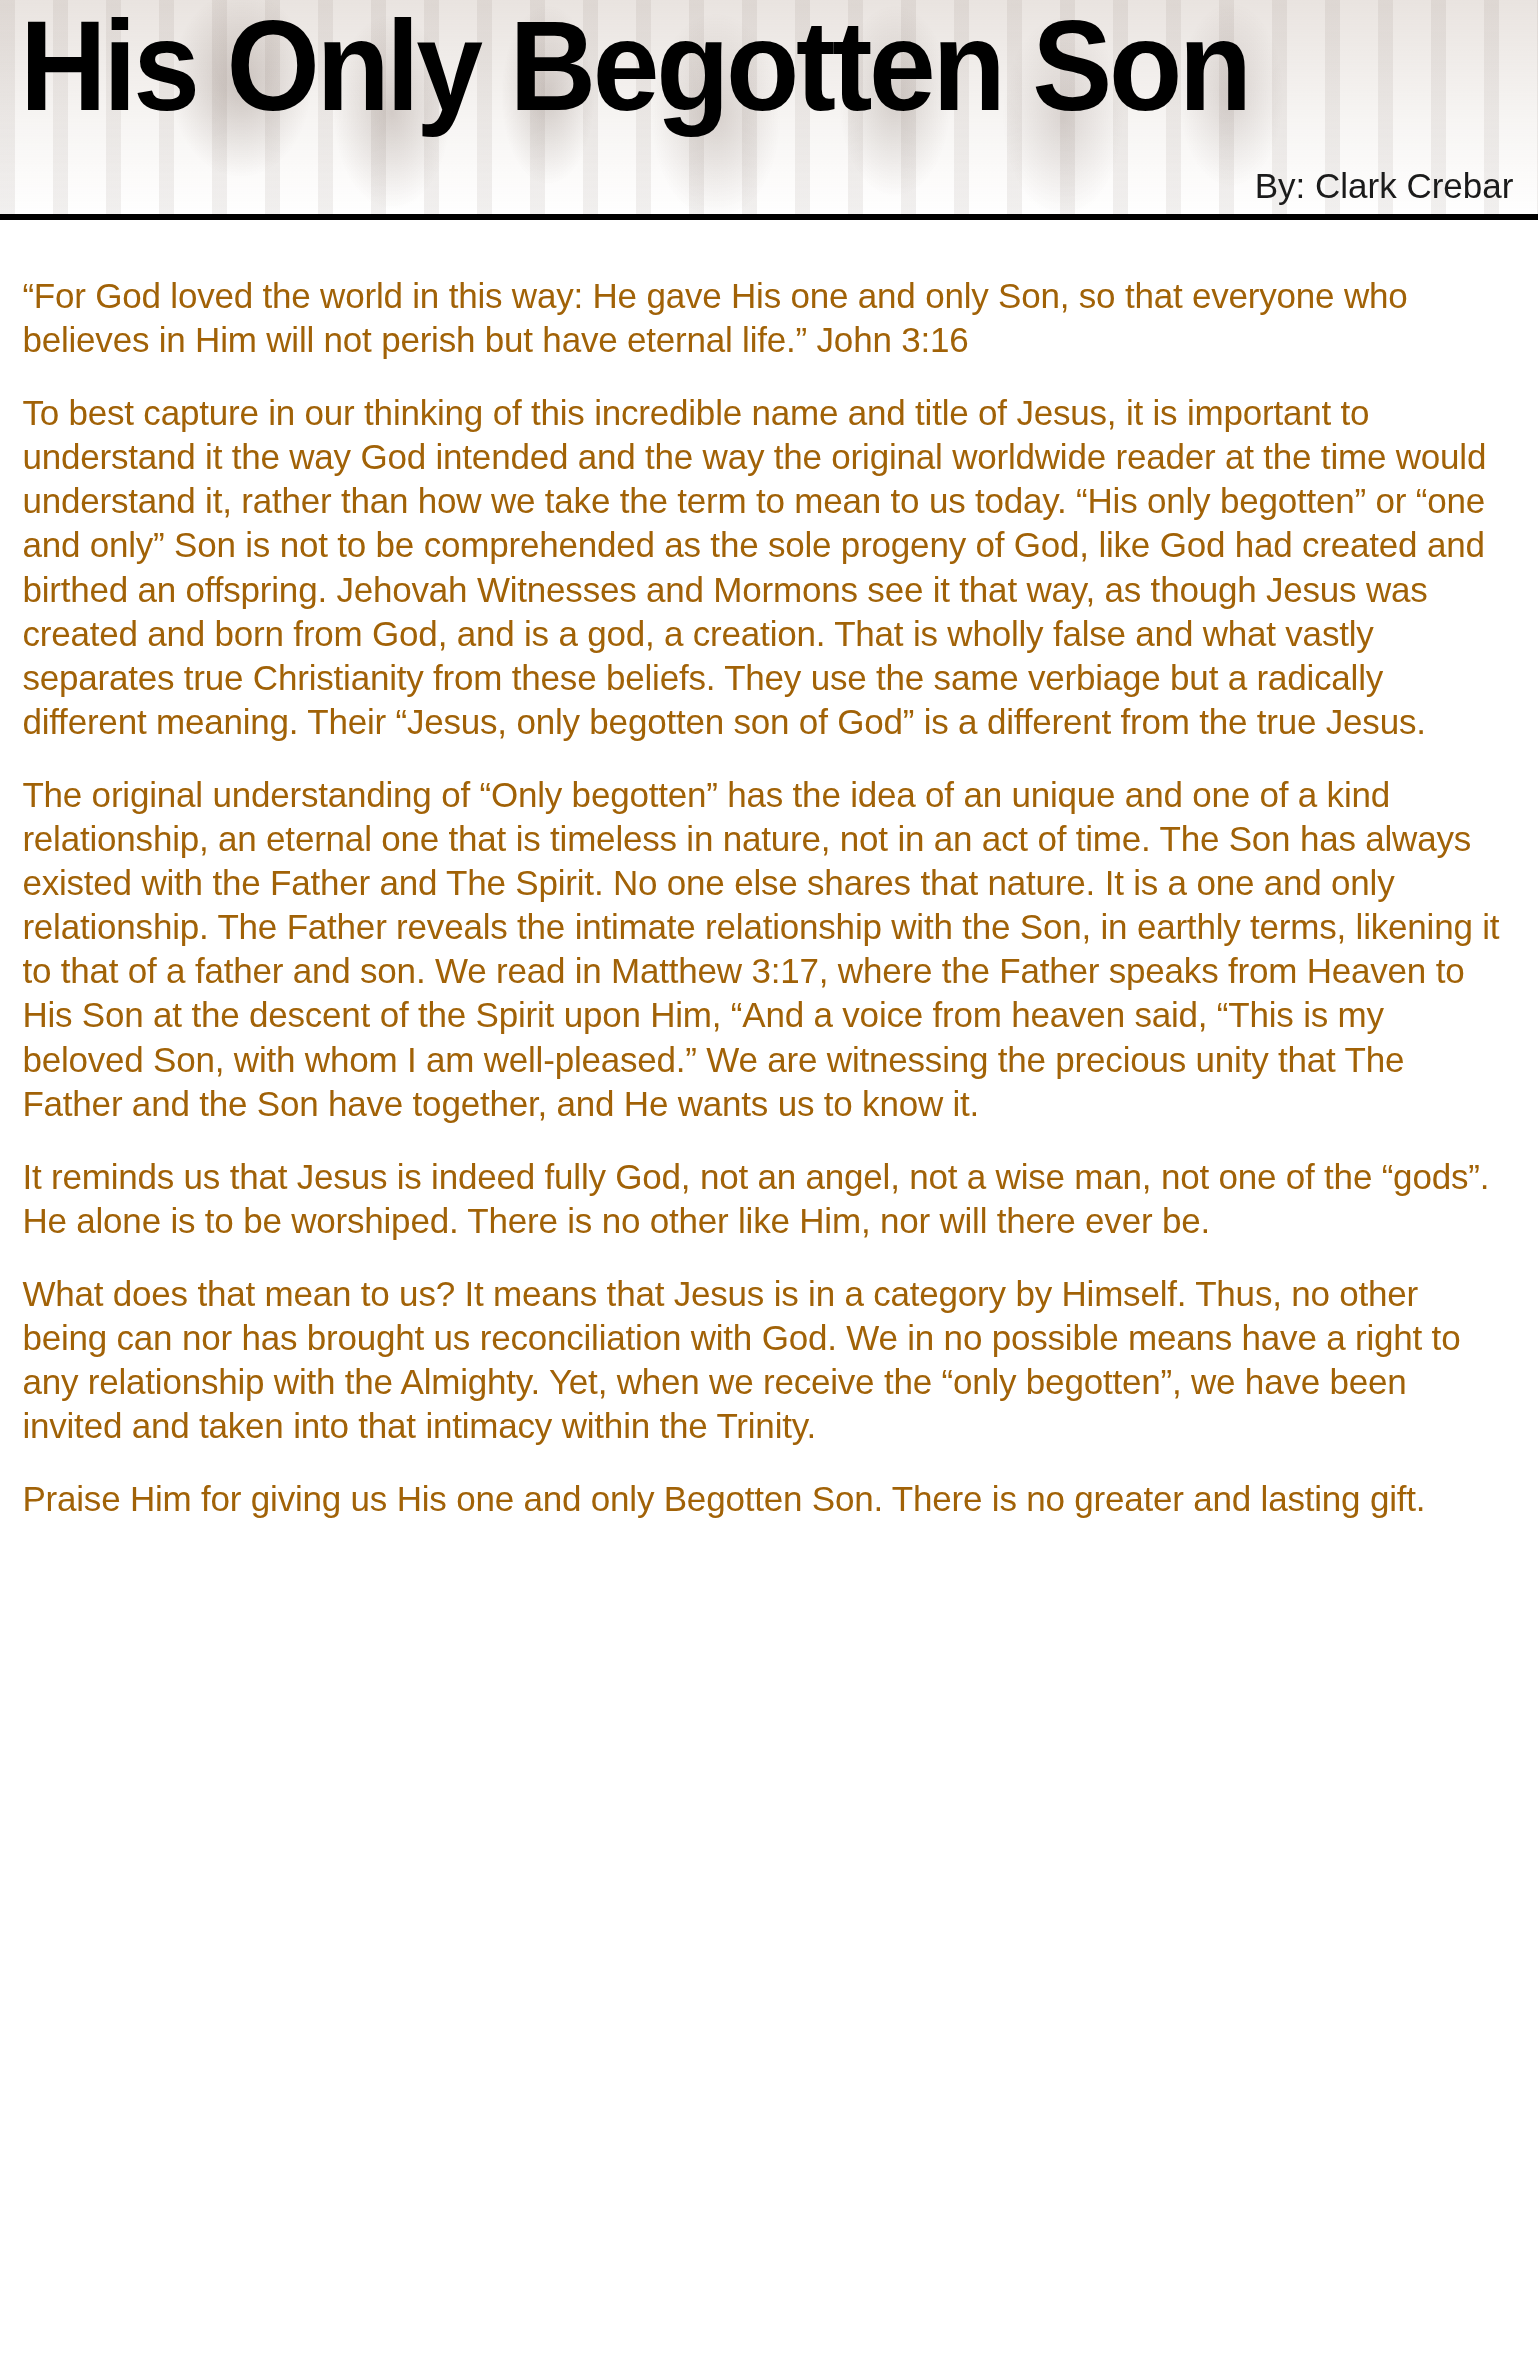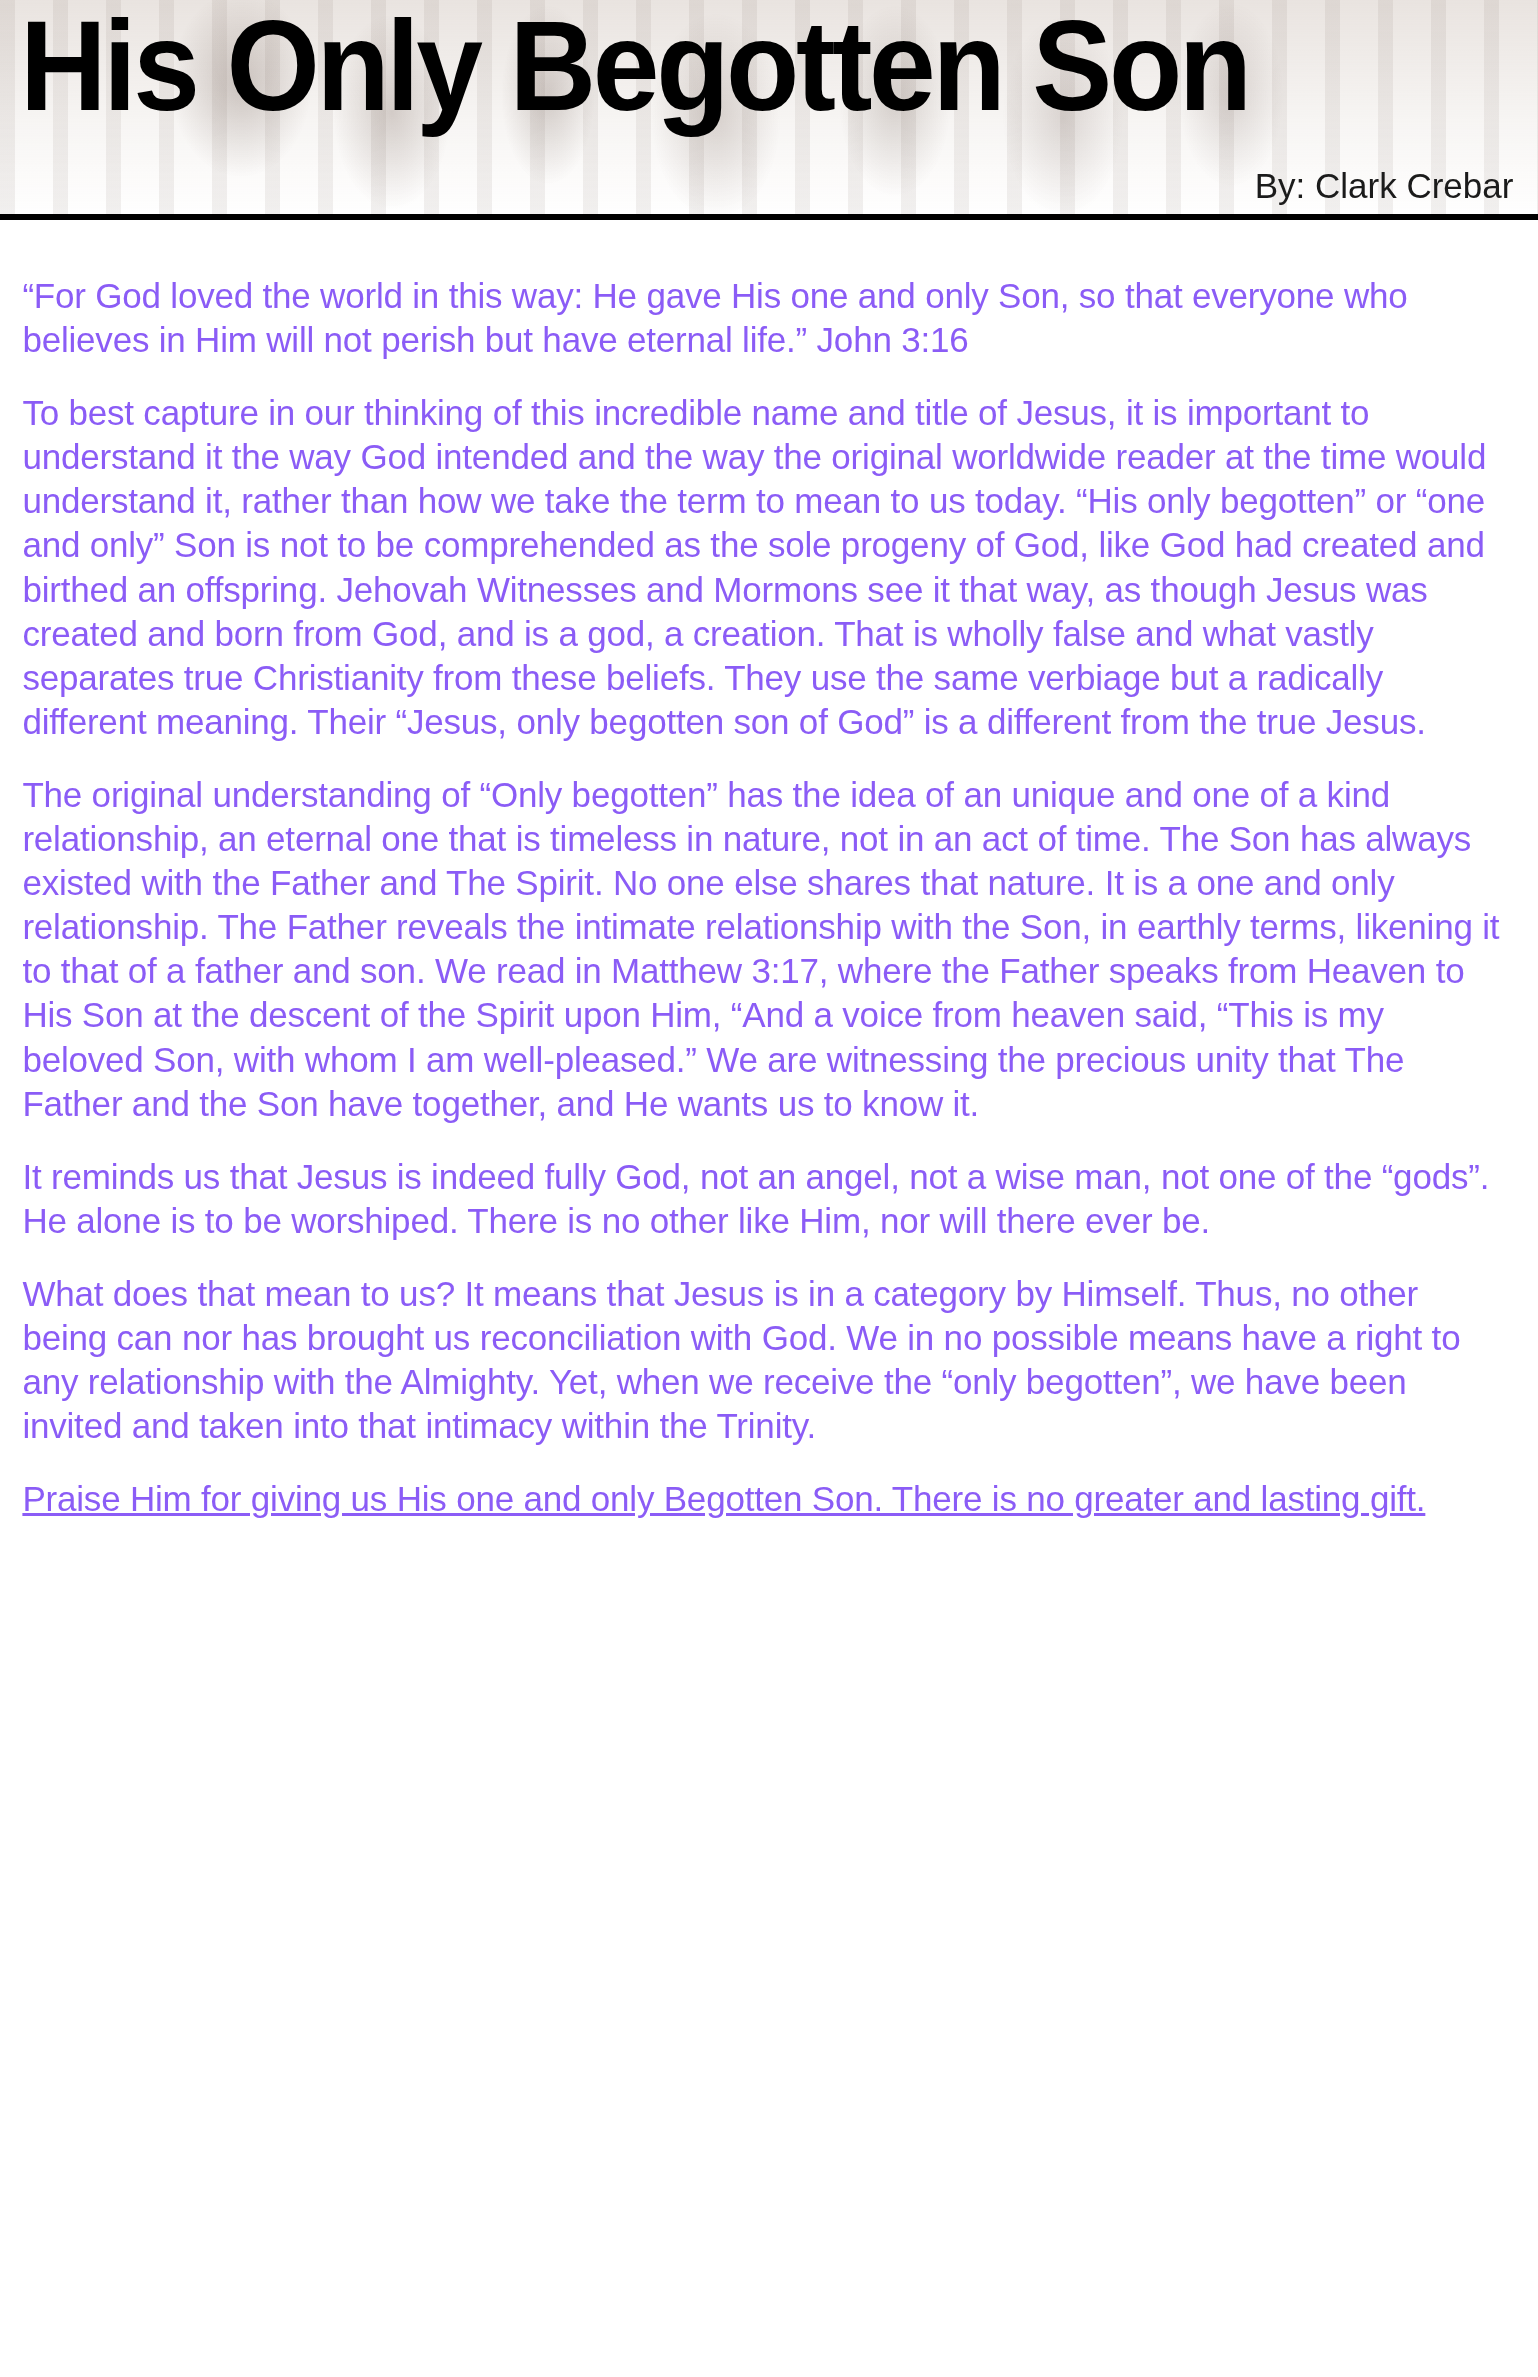--- a/index.html
+++ b/index.html
@@ -97,24 +97,24 @@
 
   
   .body-wrap {
     padding: 20px 26px 0 22.4px;
   }
   .para {
     margin: 0 0 29px 0;
     font-size: 35px;
     line-height: 1.26;
     letter-spacing: -0.2px;
-    color: #8b5cf6;
+    color: #a16207;
     text-align: left;
   }
-  .para:last-child { margin-bottom: 0; text-decoration: underline; }
+  .para:last-child { margin-bottom: 0; }
 </style>
 </head>
 <body>
 
 <div class="page">
 
   <div class="header">
     <div class="header-bg"></div>
     <h1 class="title">His Only Begotten Son</h1>
     <div class="byline">By: Clark Crebar</div>

